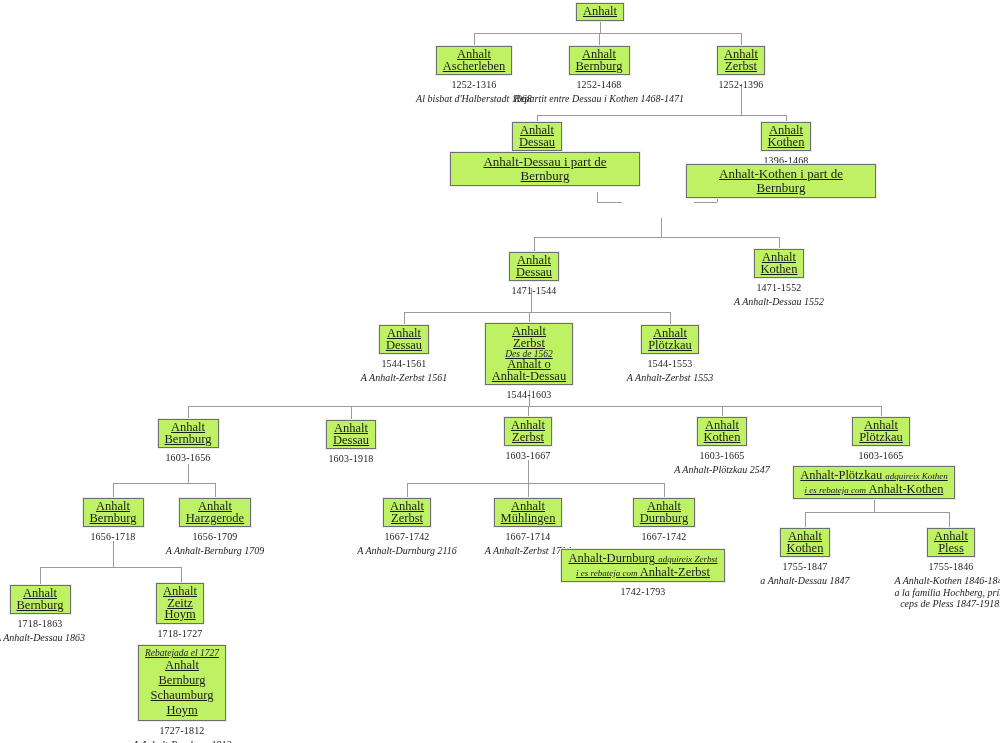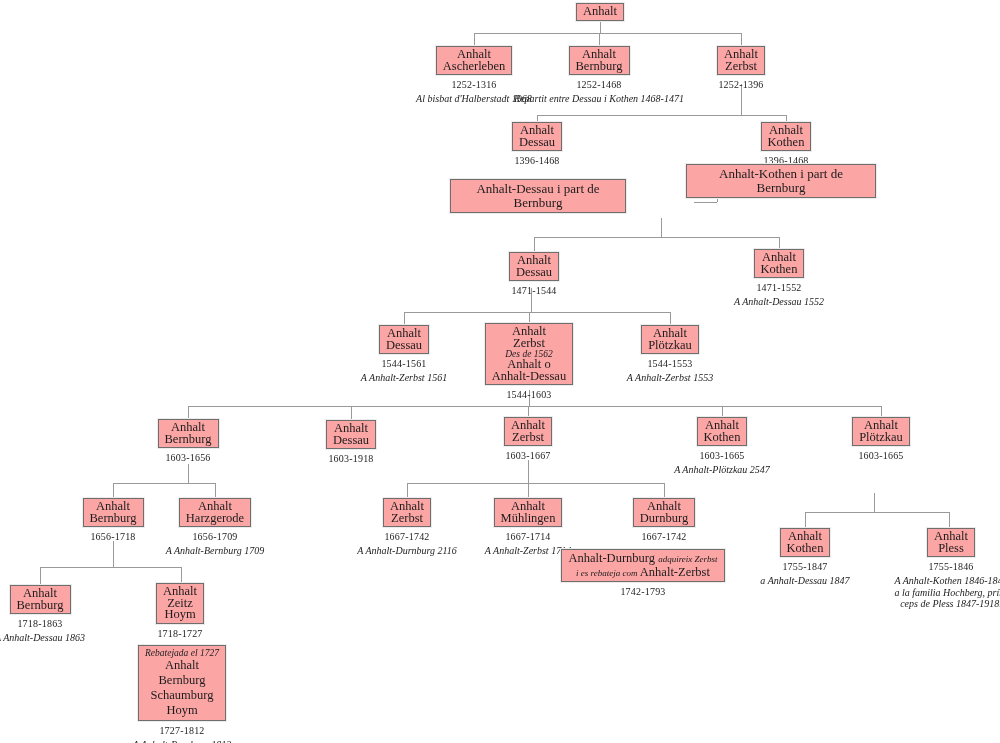--- a/index.html
+++ b/index.html
@@ -2,22 +2,22 @@
 <html style="--background: #ffffff; --box_border: #6e6e6e; --line: #9a9a9a; --text: #1c1c1c;"><head>
 <meta charset="utf-8">
 <style>
   :root{
     --background:#ffffff; --box_border:#6e6e6e; --line:#9a9a9a; --text:#1c1c1c;
   }
   html,body{margin:0;padding:0;background:var(--background);}
   #stage{position:relative;width:1000px;height:743px;overflow:hidden;
          font-family:"Liberation Serif","DejaVu Serif",serif;color:var(--text);}
   .node{position:absolute;text-align:center;}
-  .tbox{display:inline-block;border:1px solid var(--box_border);background:#fca5a5;
-        padding:2px 6px;font-size:12.5px;line-height:11.5px;box-shadow:0 0 0 1px #ececec;}
+  .tbox{display:inline-block;border:1px solid var(--box_border);background:#bef264;
+        padding:2px 6px;font-size:12.5px;line-height:11.5px;box-shadow:0 0 0 1px #ececec;text-decoration:underline;}
   .title{white-space:pre-line;}
   .wide .tbox{font-size:13px;padding:2px 8px;white-space:nowrap;line-height:14px;}
   .dates{font-size:10px;margin-top:4px;letter-spacing:.2px;}
   .note{font-size:10px;font-style:italic;margin-top:3px;white-space:pre-line;line-height:11.5px;}
   .subttl{display:block;font-size:9.5px;font-style:italic;line-height:10px;}
   .mixrow{display:block;font-size:12.5px;line-height:12.5px;white-space:nowrap;}
   .mixnote{font-size:9px;font-style:italic;}
   .bold-it{font-weight:bold;font-style:italic;font-size:12px;line-height:12px;white-space:pre-line;}
   .hl{position:absolute;height:1px;background:var(--line);}
   .vl{position:absolute;width:1px;background:var(--line);}
@@ -103,21 +103,21 @@
 Dessau</span></div>
     <div class="dates">1396-1468</div>
   </div>
 
   <div class="node" style="left:726px;top:122px;width:120px">
     <div class="tbox"><span class="title">Anhalt
 Kothen</span></div>
     <div class="dates">1396-1468</div>
   </div>
 
-  <div class="node wide" style="left:450px;top:179px;width:176px">
+  <div class="node wide" style="left:450px;top:152px;width:190px">
     <div class="tbox"><span class="title">Anhalt-Dessau i part de Bernburg</span></div>
   </div>
 
   <div class="node wide" style="left:686px;top:164px;width:190px">
     <div class="tbox"><span class="title">Anhalt-Kothen i part de Bernburg</span></div>
   </div>
 
 
   <div class="node" style="left:474px;top:252px;width:120px">
     <div class="tbox"><span class="title">Anhalt
@@ -179,20 +179,26 @@
     <div class="dates">1603-1665</div>
     <div class="note">A Anhalt-Plötzkau 2547</div>
   </div>
 
   <div class="node" style="left:821px;top:417px;width:120px">
     <div class="tbox"><span class="title">Anhalt
 Plötzkau</span></div>
     <div class="dates">1603-1665</div>
   </div>
 
+  <div class="node" style="left:789px;top:466px;width:170px">
+    <div class="tbox">
+      <span class="mixrow"><span>Anhalt-Plötzkau</span> <span class="mixnote">adquireix Kothen</span></span>
+      <span class="mixrow"><span class="mixnote">i es rebateja com</span> <span>Anhalt-Kothen</span></span>
+    </div>
+  </div>
 
   <div class="node" style="left:735px;top:528px;width:140px">
     <div class="tbox"><span class="title">Anhalt
 Kothen</span></div>
     <div class="dates">1755-1847</div>
     <div class="note">a Anhalt-Dessau 1847</div>
   </div>
 
   <div class="node" style="left:876px;top:528px;width:150px">
     <div class="tbox"><span class="title">Anhalt

